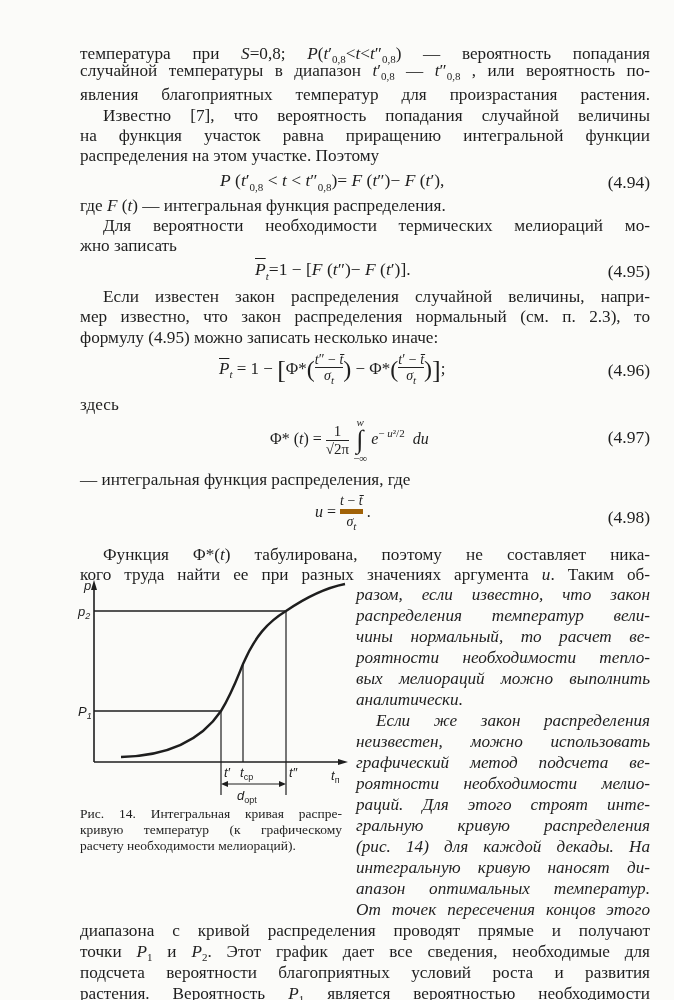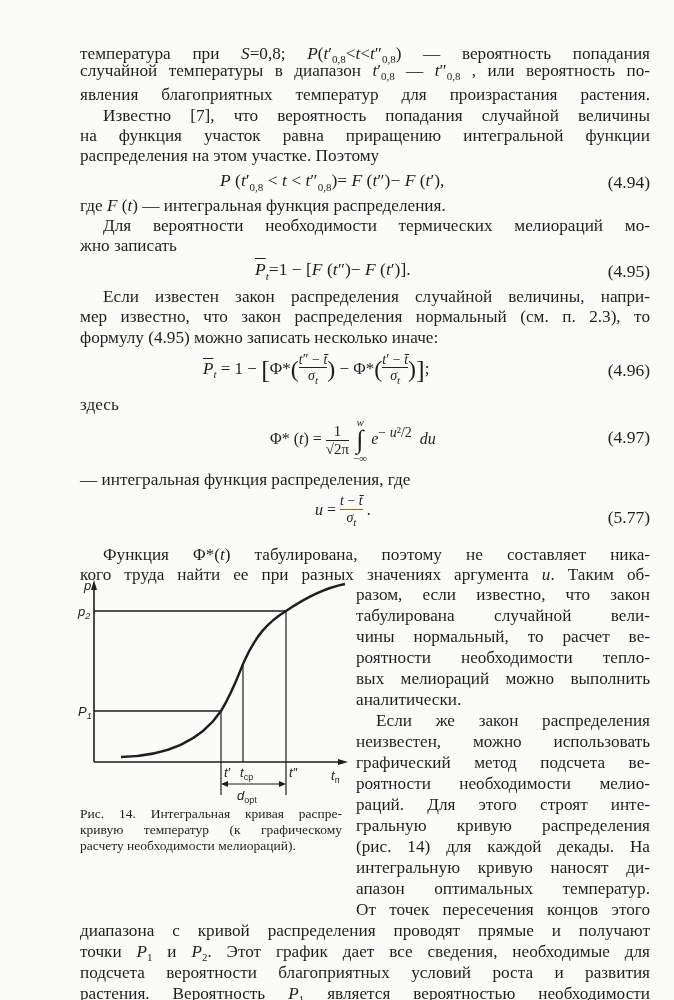--- a/index.html
+++ b/index.html
@@ -2,21 +2,21 @@
 <html><head>
 <meta charset="utf-8">
 <style>
   html, body { margin:0; padding:0; }
   body { width:674px; height:1000px; background:#fbfbf9; position:relative; overflow:hidden;
          font-family:"Liberation Serif", "DejaVu Serif", serif; color:#1e1e1e; }
   .line { position:absolute; left:80px; width:570px; font-size:17.2px; line-height:20px; white-space:nowrap;
           text-align:justify; text-align-last:justify; }
   .line.last { text-align-last:left; }
   .indent { left:103px; width:547px; }
-  .narrow { left:356px; width:294px; }
+  .narrow { left:356px; width:294px;font-style:italic; }
   .narrow.indent2 { left:376px; width:274px; }
   .eq { position:absolute; font-size:17.5px; white-space:nowrap; }
   .eqnum { position:absolute; right:24px; font-size:17.5px; }
   i { font-style:italic; }
   sub { font-size:11px; }
   .caption { position:absolute; left:80px; width:262px; font-size:13.5px; line-height:16.5px;
              text-align:justify; text-align-last:justify; white-space:nowrap; }
   .caption.last { text-align-last:left; }
   svg text { font-family:"Liberation Sans", sans-serif; font-style:italic; }
 </style>
@@ -37,46 +37,46 @@
 <div class="line indent" style="top:216px">Для вероятности необходимости термических мелиораций мо-</div>
 <div class="line last" style="top:236px">жно записать</div>
 
 <div class="eq" style="left:255px; top:259px"><span style="text-decoration:overline"><i>P</i></span><sub><i>t</i></sub>=1 − [<i>F</i> (<i>t</i>″)− <i>F</i> (<i>t</i>′)].</div>
 <div class="eqnum" style="top:261px">(4.95)</div>
 
 <div class="line indent" style="top:287px">Если известен закон распределения случайной величины, напри-</div>
 <div class="line" style="top:307px">мер известно, что закон распределения нормальный (см. п. 2.3), то</div>
 <div class="line last" style="top:328px">формулу (4.95) можно записать несколько иначе:</div>
 
-<div class="eq" style="left:203px; top:352px; font-size:17px">
+<div class="eq" style="left:219px; top:352px; font-size:17px">
   <span style="text-decoration:overline"><i>P</i></span><sub><i>t</i></sub> = 1 − <span style="font-size:26px;vertical-align:-4px">[</span>Φ*<span style="font-size:24px;vertical-align:-3px">(</span><span style="display:inline-block;text-align:center;vertical-align:middle;font-size:14px;line-height:15px"><span style="display:block;border-bottom:1px solid #222"><i>t</i>″ − <i>t̄</i></span><span style="display:block"><i>σ<sub>t</sub></i></span></span><span style="font-size:24px;vertical-align:-3px">)</span> − Φ*<span style="font-size:24px;vertical-align:-3px">(</span><span style="display:inline-block;text-align:center;vertical-align:middle;font-size:14px;line-height:15px"><span style="display:block;border-bottom:1px solid #222"><i>t</i>′ − <i>t̄</i></span><span style="display:block"><i>σ<sub>t</sub></i></span></span><span style="font-size:24px;vertical-align:-3px">)</span><span style="font-size:26px;vertical-align:-4px">]</span>;
 </div>
 <div class="eqnum" style="top:360px">(4.96)</div>
 
 <div class="line last" style="top:395px">здесь</div>
 
 <div class="eq" style="left:270px; top:416px; font-size:16px">
   Φ* (<i>t</i>) = <span style="display:inline-block;text-align:center;vertical-align:middle;font-size:15px;line-height:17px"><span style="display:block;border-bottom:1px solid #222">1</span><span style="display:block">√2π</span></span>
   <span style="display:inline-block;vertical-align:middle;text-align:center;font-size:11px;line-height:12px"><span style="display:block"><i>w</i></span><span style="display:block;font-size:26px;line-height:24px">∫</span><span style="display:block">−∞</span></span>
-  <i>e</i><sup style="font-size:14px">− <i>u</i>²/2</sup>&nbsp;&nbsp;<i>du</i>
+  <i>e</i><sup style="font-size:11px">− <i>u</i>²/2</sup>&nbsp;&nbsp;<i>du</i>
 </div>
 <div class="eqnum" style="top:427px">(4.97)</div>
 
 <div class="line last" style="top:470px">— интегральная функция распределения, где</div>
 
 <div class="eq" style="left:315px; top:493px; font-size:16px">
-  <i>u</i> = <span style="display:inline-block;text-align:center;vertical-align:middle;font-size:14px;line-height:16px"><span style="display:block;border-bottom:1px solid #a16207"><i>t</i> − <i>t̄</i></span><span style="display:block"><i>σ<sub>t</sub></i></span></span> .
+  <i>u</i> = <span style="display:inline-block;text-align:center;vertical-align:middle;font-size:14px;line-height:16px"><span style="display:block;border-bottom:5px solid #a16207"><i>t</i> − <i>t̄</i></span><span style="display:block"><i>σ<sub>t</sub></i></span></span> .
 </div>
-<div class="eqnum" style="top:507px">(5.77)</div>
+<div class="eqnum" style="top:507px">(4.98)</div>
 
 <div class="line indent" style="top:545px">Функция Φ*(<i>t</i>) табулирована, поэтому не составляет ника-</div>
 <div class="line" style="top:565px">кого труда найти ее при разных значениях аргумента <i>u</i>. Таким об-</div>
 
 <div class="line narrow" style="top:585px">разом, если известно, что закон</div>
-<div class="line narrow" style="top:606px">табулирована случайной вели-</div>
+<div class="line narrow" style="top:606px">распределения температур вели-</div>
 <div class="line narrow" style="top:627px">чины нормальный, то расчет ве-</div>
 <div class="line narrow" style="top:648px">роятности необходимости тепло-</div>
 <div class="line narrow" style="top:669px">вых мелиораций можно выполнить</div>
 <div class="line narrow last" style="top:690px">аналитически.</div>
 <div class="line narrow indent2" style="top:711px">Если же закон распределения</div>
 <div class="line narrow" style="top:732px">неизвестен, можно использовать</div>
 <div class="line narrow" style="top:753px">графический метод подсчета ве-</div>
 <div class="line narrow" style="top:774px">роятности необходимости мелио-</div>
 <div class="line narrow" style="top:795px">раций. Для этого строят инте-</div>
 <div class="line narrow" style="top:816px">гральную кривую распределения</div>

